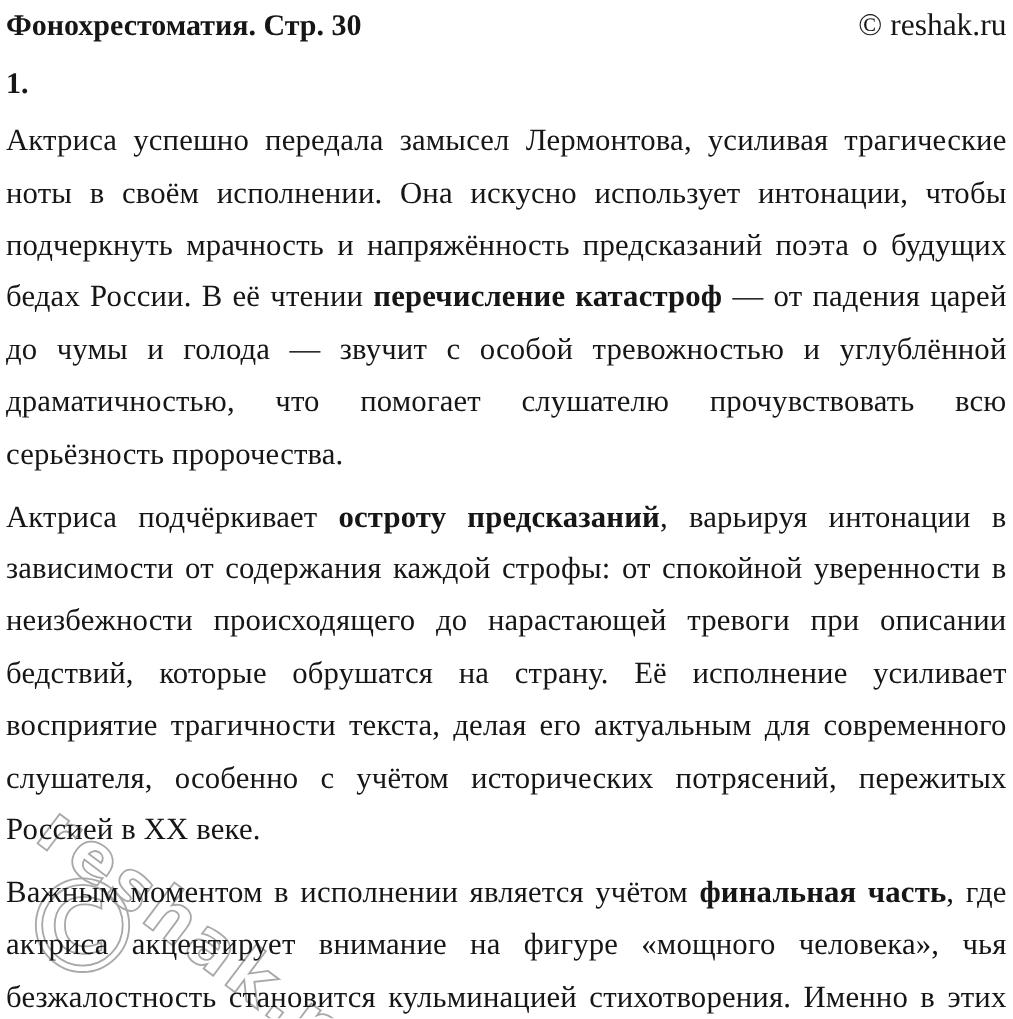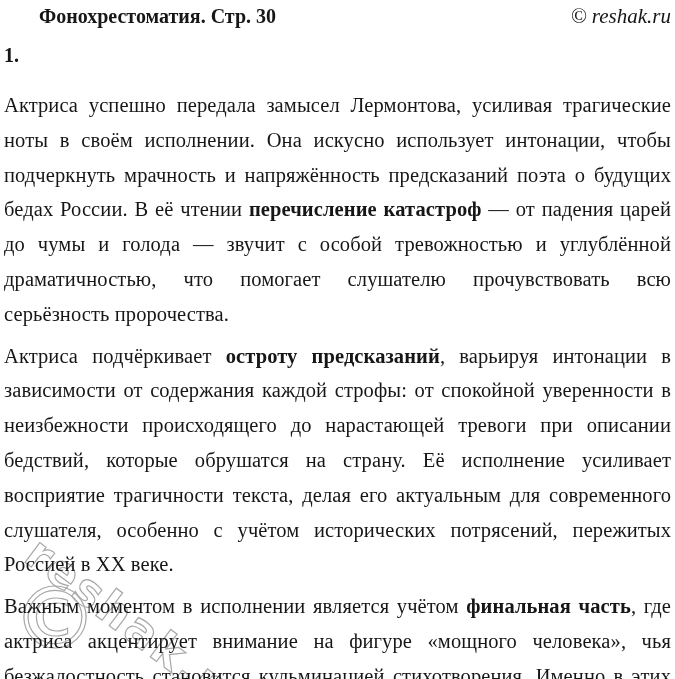--- a/index.html
+++ b/index.html
@@ -20,49 +20,47 @@
     z-index: 1;
     box-sizing: border-box;
     width: 675px;
     height: 679px;
     padding: 4px 4px 0 4px;
   }
   .header {
     display: flex;
     justify-content: space-between;
     align-items: baseline;
-    margin-left: 35px;
   }
   .doc-title {
     font-weight: bold;
     font-size: 20px;
     line-height: 25px;
     white-space: nowrap;
   }
   .copyright {
     font-size: 21px;
     line-height: 25px;
     white-space: nowrap;
-    font-style: italic;
   }
   .item-number {
     font-weight: bold;
     font-size: 20px;
     line-height: 22px;
     margin-top: 15px;
   }
   .content p {
     margin: 7px 0 0 0;
     font-size: 20.5px;
     line-height: 34.8px;
     text-align: justify;
     letter-spacing: 0.1px;
   }
   .content p:first-child {
-    margin-top: 22px;
+    margin-top: 10px;
   }
   .content .b {
     font-weight: bold;
   }
   .watermark {
     position: absolute;
     left: 0;
     top: 500px;
     z-index: 0;
     pointer-events: none;

